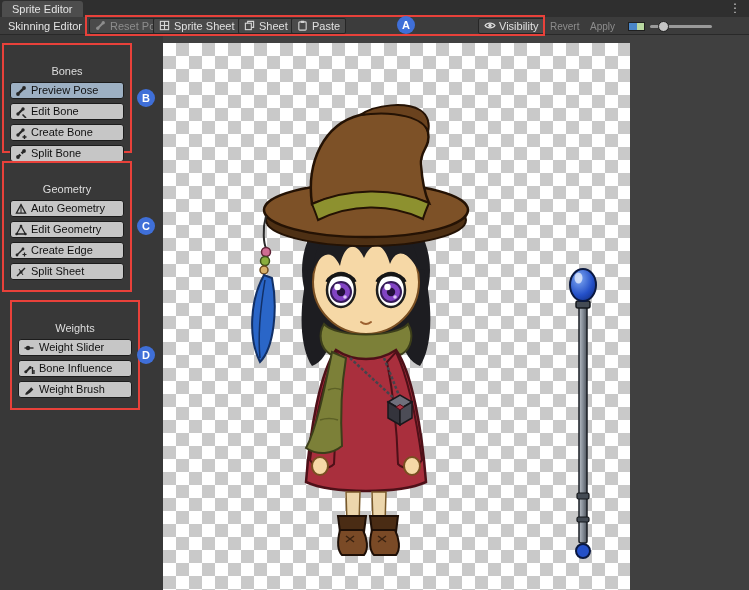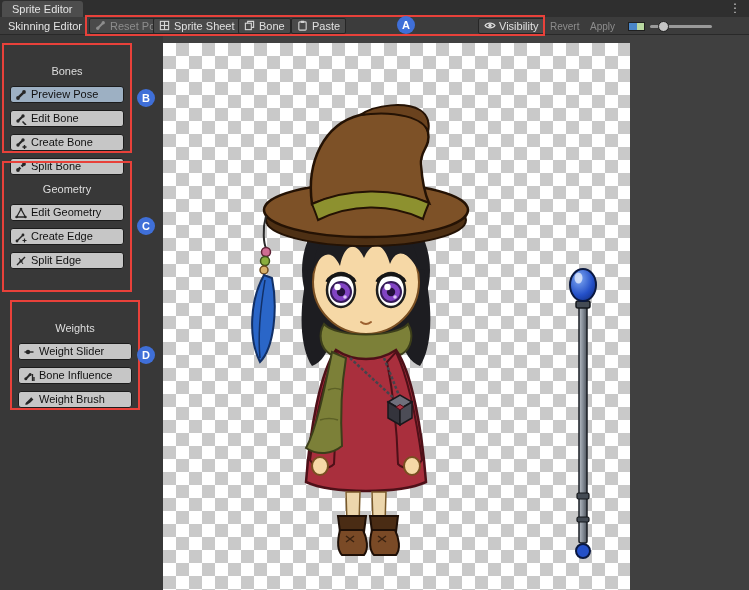--- a/index.html
+++ b/index.html
@@ -46,21 +46,21 @@
   .ann-circle{position:absolute;width:18px;height:18px;border-radius:50%;background:#3f6fd8;color:#fff;
       font-size:11px;font-weight:bold;text-align:center;line-height:18px;z-index:5}
   .circ-a{left:397px;top:16px}
   .circ-b{left:137px;top:54px}
   .circ-c{left:137px;top:182px}
   .circ-d{left:137px;top:311px}
 
   
   .panel{position:absolute;left:0;top:0;width:100%;padding-top:18px}
   .panel-title{height:16px;text-align:center;color:#dedede;font-size:11px;line-height:16px;margin-bottom:3px}
-  .pbtn{width:114px;height:17px;margin:7px auto 4px;display:flex;align-items:center;gap:4px;padding:0 4px;
+  .pbtn{width:114px;height:17px;margin:0 auto 4px;display:flex;align-items:center;gap:4px;padding:0 4px;
         background:#c6c6c6;border:1px solid #1c1c1c;border-radius:3px;color:#101010;font-size:11px;cursor:default}
   .pbtn.active{background:#9db0c3}
   .plabel{line-height:15px;white-space:nowrap}
   .picon{display:flex;width:12px;height:12px;flex:0 0 12px}
 
   
   .character{position:absolute;left:85px;top:57px;width:230px;height:465px}
   .staffwrap{position:absolute;left:402px;top:222px;width:36px;height:300px}
   svg{display:block}
 </style>
@@ -101,21 +101,21 @@
       <span>Sprite Sheet</span>
     </div>
 
     <div class="tbtn btn-copy">
       <span class="picon">
         <svg width="11" height="11" viewBox="0 0 12 12">
             <rect x="1.5" y="3.5" width="6.5" height="7" fill="none" stroke="#d6d6d6" stroke-width="1.2"></rect>
             <path d="M4 3.5 V1.5 H10.5 V8 H8" fill="none" stroke="#d6d6d6" stroke-width="1.2"></path>
           </svg>
       </span>
-      <span>Bone</span>
+      <span>Sheet</span>
     </div>
 
     <div class="tbtn btn-paste">
       <span class="picon">
         <svg width="11" height="11" viewBox="0 0 12 12">
             <rect x="2" y="2" width="8" height="9" rx="1" fill="none" stroke="#d6d6d6" stroke-width="1.2"></rect>
             <rect x="4.2" y="0.8" width="3.6" height="2.4" fill="#d6d6d6"></rect>
           </svg>
       </span>
       <span>Paste</span>
@@ -191,20 +191,29 @@
         </div>
       </div>
     </div>
 
     <div class="ann-box box-c">
       <div class="panel">
         <div class="panel-title">Geometry</div>
         <div class="pbtn">
           <span class="picon">
             <svg width="12" height="12" viewBox="0 0 12 12">
+                <path d="M6 1.6 L10.6 10.2 H1.4 Z" fill="none" stroke="#262626" stroke-width="1.3"></path>
+                <path d="M6 1.6 V10.2" stroke="#262626" stroke-width="1"></path>
+              </svg>
+          </span>
+          <span class="plabel">Auto Geometry</span>
+        </div>
+        <div class="pbtn">
+          <span class="picon">
+            <svg width="12" height="12" viewBox="0 0 12 12">
                 <path d="M6 2 L10.4 10 H1.6 Z" fill="none" stroke="#262626" stroke-width="1.3"></path>
                 <circle cx="6" cy="2" r="1.3" fill="#262626"></circle>
                 <circle cx="10.4" cy="10" r="1.3" fill="#262626"></circle>
                 <circle cx="1.6" cy="10" r="1.3" fill="#262626"></circle>
               </svg>
           </span>
           <span class="plabel">Edit Geometry</span>
         </div>
         <div class="pbtn">
           <span class="picon">
@@ -218,21 +227,21 @@
           <span class="plabel">Create Edge</span>
         </div>
         <div class="pbtn">
           <span class="picon">
             <svg width="12" height="12" viewBox="0 0 12 12">
                 <path d="M2 10 L10 2" stroke="#262626" stroke-width="1.4"></path>
                 <circle cx="6" cy="6" r="1.6" fill="#262626"></circle>
                 <path d="M4 3 L8 9" stroke="#262626" stroke-width="1"></path>
               </svg>
           </span>
-          <span class="plabel">Split Edge</span>
+          <span class="plabel">Split Sheet</span>
         </div>
       </div>
     </div>
 
     <div class="ann-box box-d">
       <div class="panel">
         <div class="panel-title">Weights</div>
         <div class="pbtn">
           <span class="picon">
             <svg width="12" height="12" viewBox="0 0 12 12">

